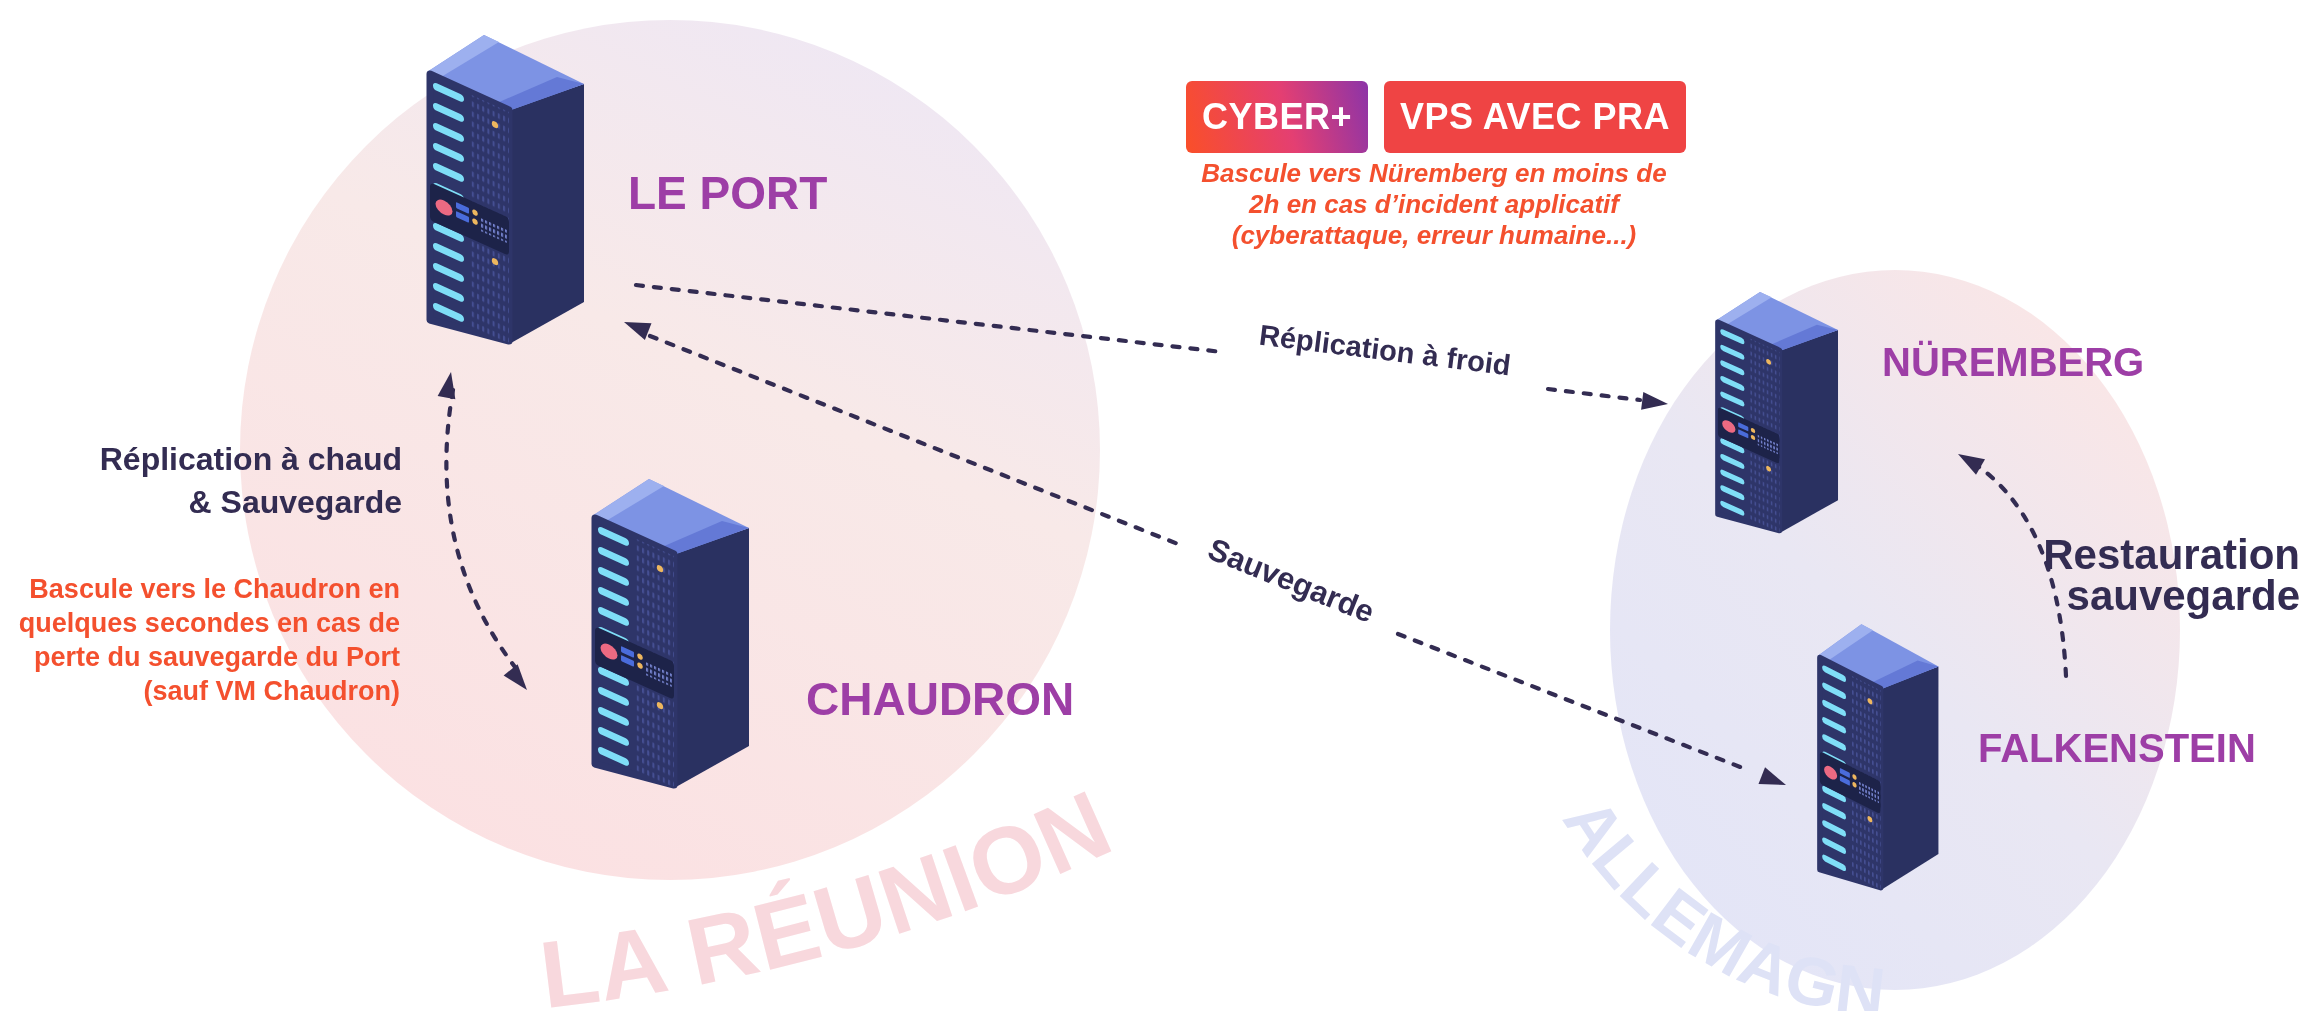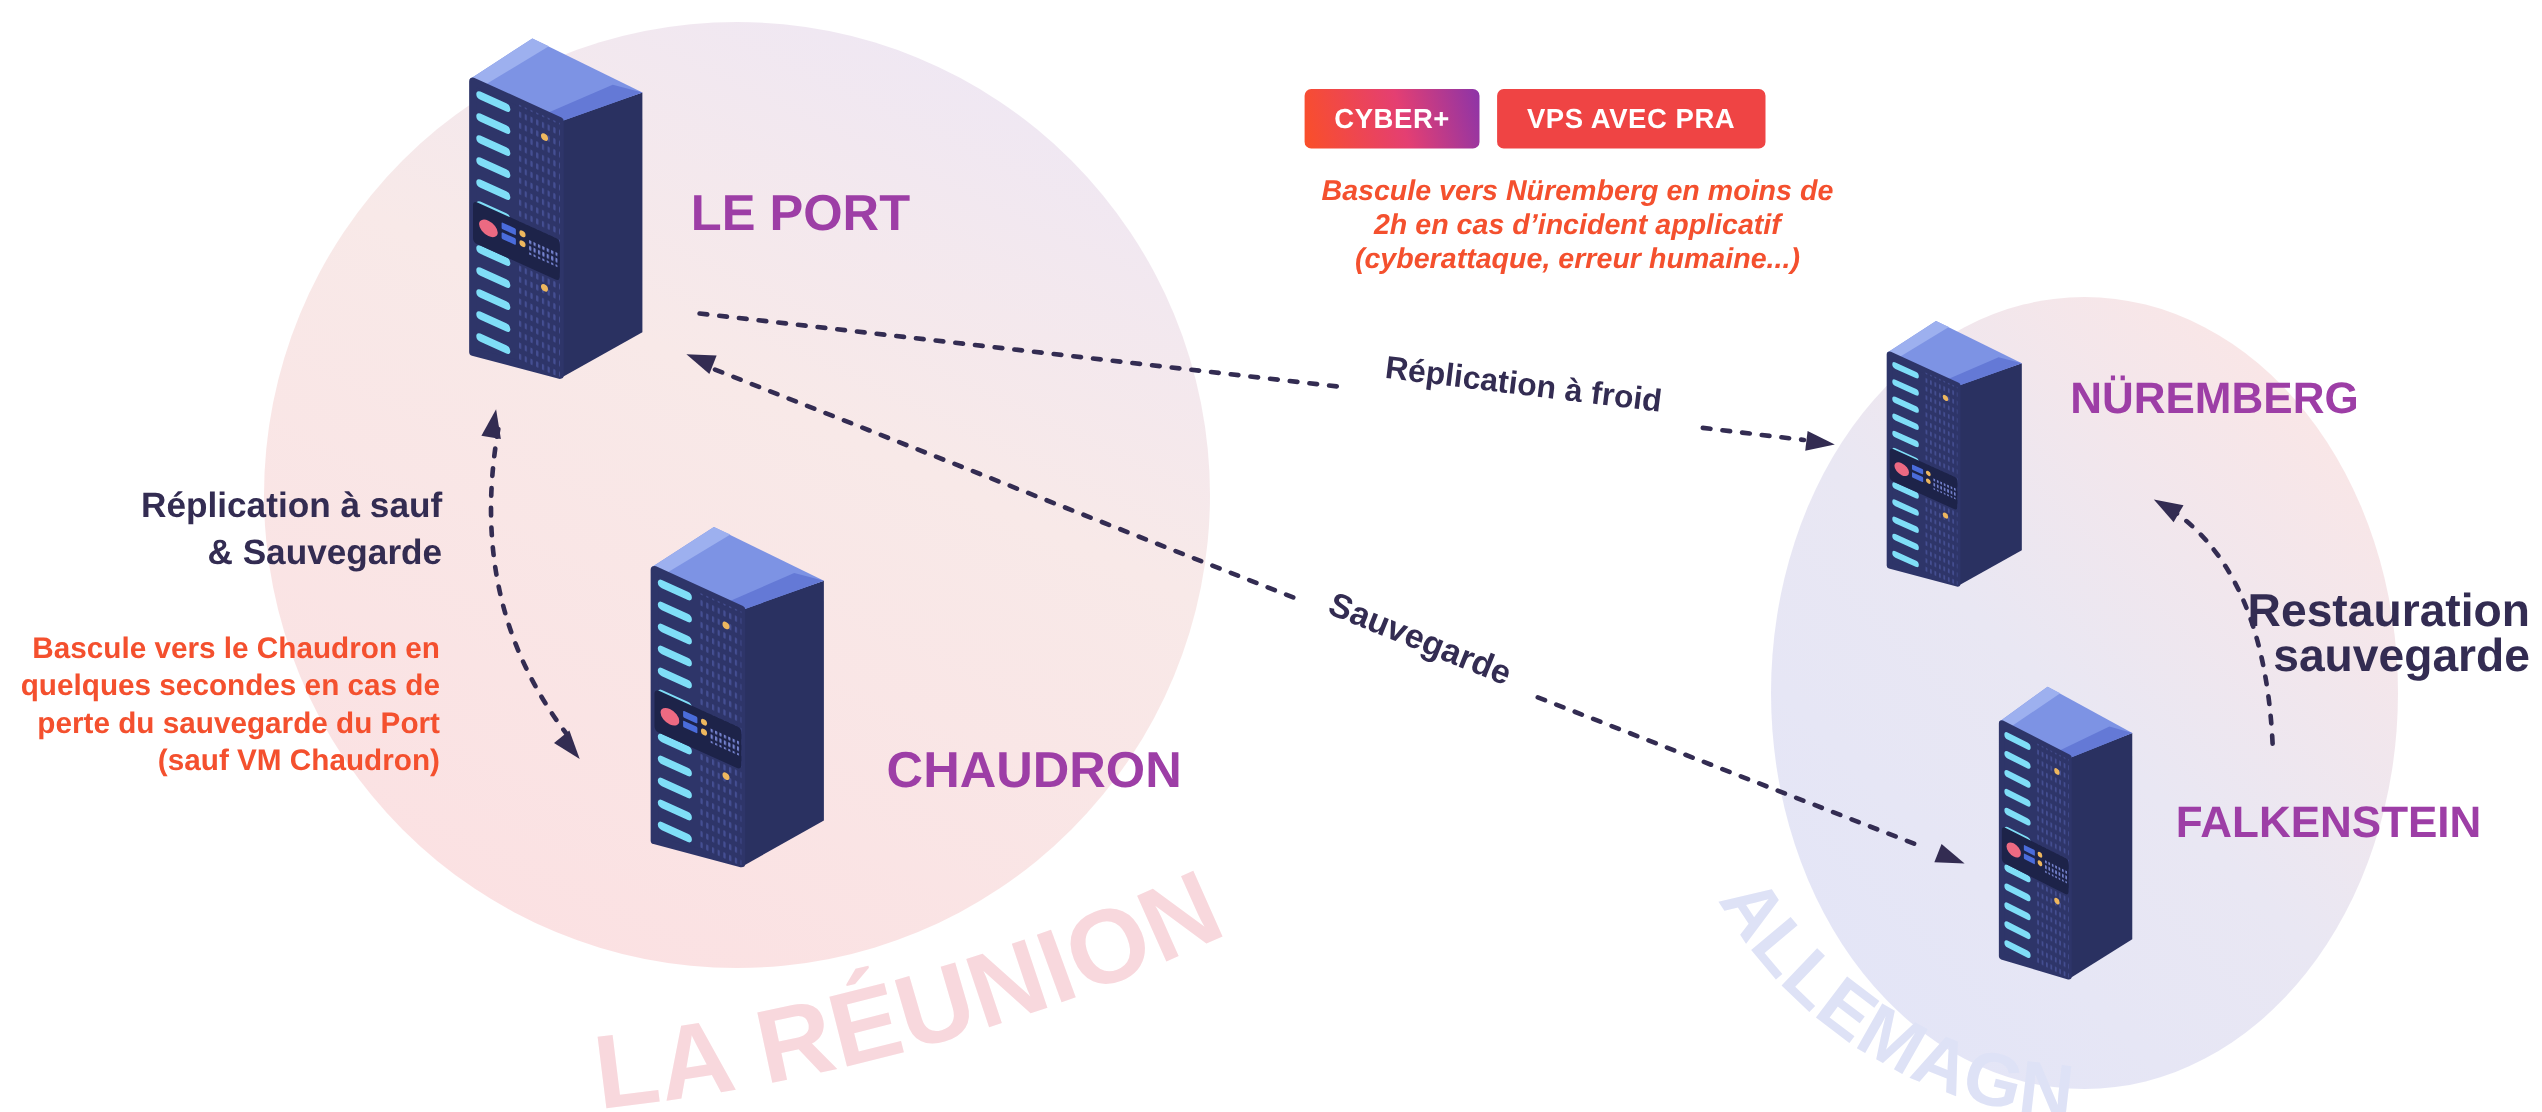--- a/index.html
+++ b/index.html
@@ -54,23 +54,23 @@
     position:absolute;left:1181px;top:563px;width:220px;text-align:center;
     font-weight:bold;font-size:31px;transform:rotate(22deg);white-space:nowrap;
   }
   .restore-label{
     position:absolute;right:11px;top:534px;text-align:right;
     font-weight:bold;font-size:42px;line-height:41px;white-space:nowrap;
   }
 
   .badges{position:absolute;left:1186px;top:81px;display:flex;gap:16px;}
   .badge{
-    height:54px;display:flex;align-items:center;justify-content:center;
-    border-radius:6px;color:#ffffff;font-weight:bold;font-size:25px;
-    letter-spacing:0.5px;padding:0 27px;white-space:nowrap;
+    height:72px;display:flex;align-items:center;justify-content:center;
+    border-radius:6px;color:#ffffff;font-weight:bold;font-size:36px;
+    letter-spacing:0.5px;padding:0 16px;white-space:nowrap;
   }
   .badge-cyber{background:linear-gradient(75deg,#fa4f28 0%,#e43f72 55%,#8c34a8 100%);}
   .badge-vps{background:#ef4444;}
 </style>
 </head>
 <body>
 
 <div class="stage">
 
   <div class="region-circle circle-reunion"></div>
@@ -178,21 +178,21 @@
     <div class="badge badge-cyber">CYBER+</div>
     <div class="badge badge-vps">VPS AVEC PRA</div>
   </div>
 
   <div class="dc-label lbl-le-port">LE PORT</div>
   <div class="dc-label lbl-chaudron">CHAUDRON</div>
   <div class="dc-label lbl-nuremberg">NÜREMBERG</div>
   <div class="dc-label lbl-falkenstein">FALKENSTEIN</div>
 
   <div class="hot-label navy">
-    <div>Réplication à sauf</div>
+    <div>Réplication à chaud</div>
     <div>&amp; Sauvegarde</div>
   </div>
 
   <div class="cold-label navy">Réplication à froid</div>
 
   <div class="backup-label navy">Sauvegarde</div>
 
   <div class="restore-label navy">
     <div>Restauration</div>
     <div>sauvegarde</div>

